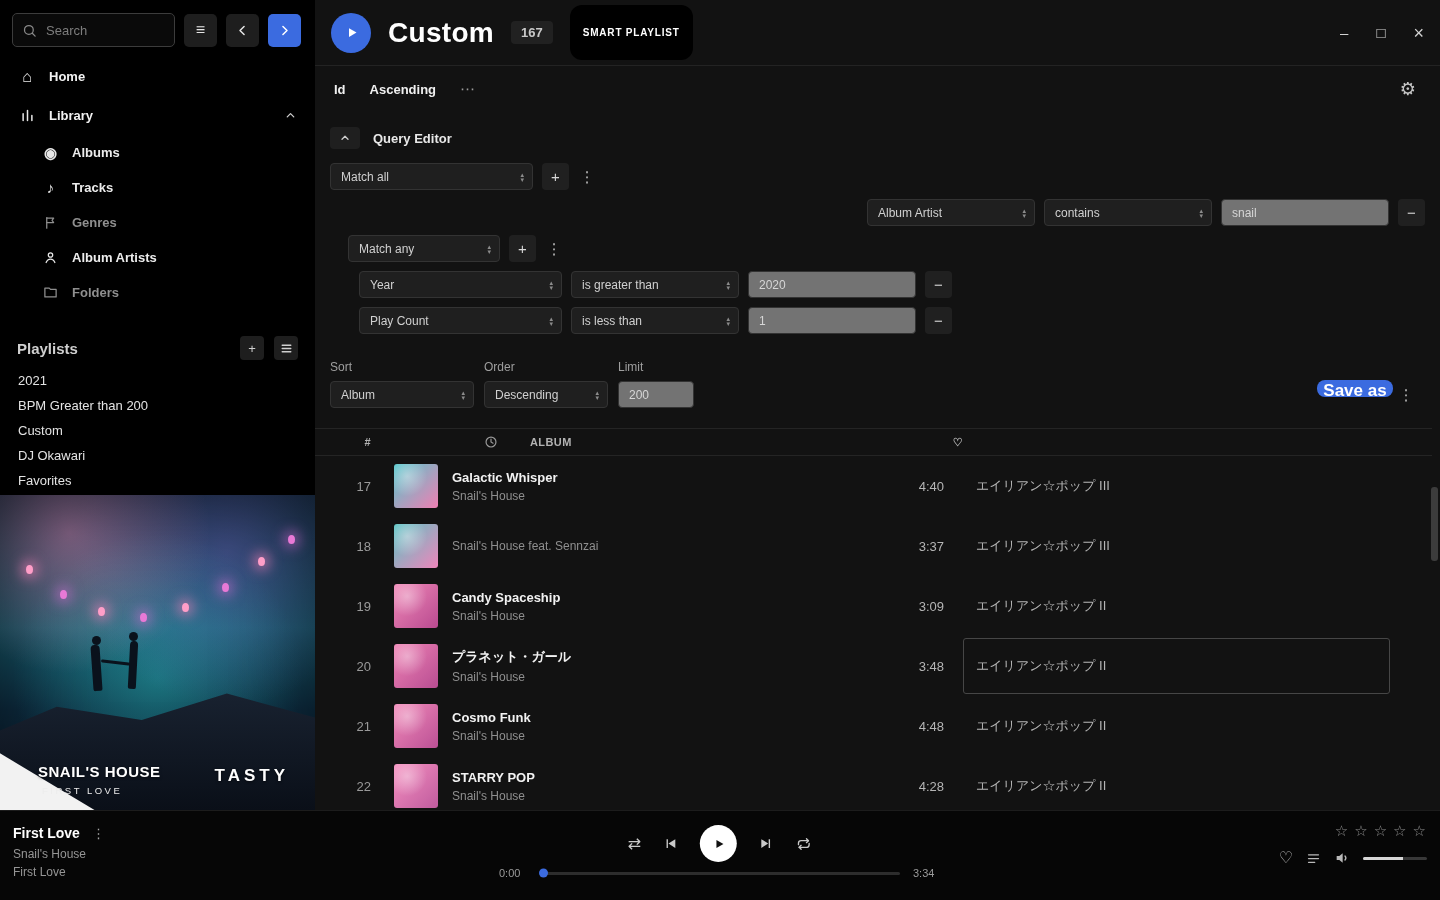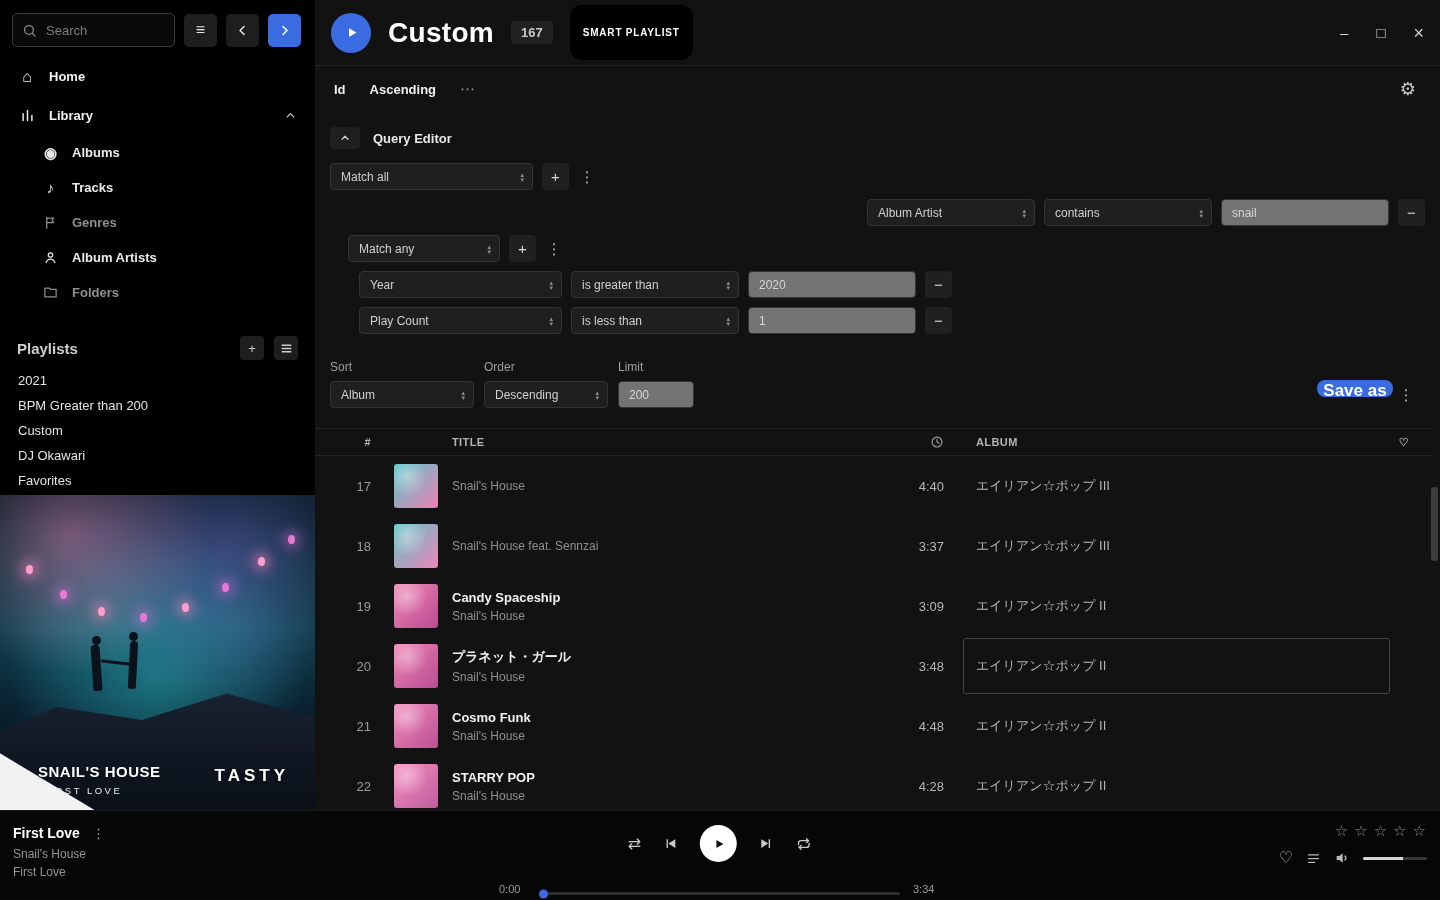--- a/index.html
+++ b/index.html
@@ -139,22 +139,22 @@
   .pb-title{ font-size:14px; font-weight:700; color:#fff; }
   .pb-kebab{ color:#a8a8a8; font-size:13px; cursor:pointer; }
   .pb-artist{ font-size:12px; color:#959595; margin-top:6px; }
   .pb-album{ font-size:12px; color:#959595; margin-top:4px; }
   .pb-controls{ position:absolute; left:50%; transform:translateX(-50%); top:14px;
     display:flex; align-items:center; gap:22px; color:#c9c9c9; }
   .pb-btn{ background:none; border:none; color:#c9c9c9; padding:0; cursor:pointer; display:flex;
     align-items:center; justify-content:center; font-size:16px; }
   .pb-play{ width:37px; height:37px; border-radius:50%; background:#fff; color:#111; border:none;
     display:flex; align-items:center; justify-content:center; cursor:pointer; padding:0; }
-  .pb-progress{ position:absolute; left:50%; transform:translateX(-50%); top:72px;
-    display:flex; align-items:flex-end; gap:13px; width:442px; }
+  .pb-progress{ position:absolute; left:50%; transform:translateX(-50%); top:56px;
+    display:flex; align-items:center; gap:13px; width:442px; }
   .pb-time{ font-size:11px; color:#9a9a9a; flex:0 0 28px; }
   .pb-time.right{ text-align:left; }
   .pb-track{ flex:1; height:3px; background:#2d2d2d; border-radius:2px; position:relative; cursor:pointer; }
   .pb-knob{ position:absolute; left:-1px; top:50%; transform:translateY(-50%); width:9px; height:9px;
     border-radius:50%; background:var(--accent); }
   .pb-stars{ position:absolute; right:14px; top:11px; display:flex; gap:6px; color:#8b8b8b; font-size:15px; }
   .pb-stars span{ cursor:pointer; }
   .pb-icons{ position:absolute; right:13px; top:39px; display:flex; align-items:center; gap:13px; color:#b9b9b9; }
   .pb-icons .glyph{ font-size:16px; line-height:1; cursor:pointer; }
   .vol-track{ width:64px; height:3px; background:#383838; border-radius:2px; position:relative; overflow:hidden; cursor:pointer; }
@@ -403,38 +403,38 @@
 
   <button class="saveas">Save as</button>
   <button class="kebab sort-kebab" style="position:absolute">
       <span>⋮</span>
     </button>
 
   <div class="table">
     <div class="thead">
       <div class="c-num">#</div>
       <div class="c-art"></div>
-      <div class="c-title">TITLE</div>
       <div class="c-time">
         <svg class="ic" width="14" height="14" viewBox="0 0 24 24" fill="none" stroke="#9a9a9a" stroke-width="2" stroke-linecap="round" style="display:inline-block">
             <circle cx="12" cy="12" r="8.5"></circle>
             <path d="M12 7v5l3.5 2"></path>
           </svg>
       </div>
       <div class="c-album">ALBUM</div>
       <div class="c-heart"><span>♡</span></div>
     </div>
     <div class="tbody">
 
         <div class="trow">
           <div class="c-num">17</div>
           <div class="c-art">
             <div class="thumb" style="background: radial-gradient(circle at 30% 28%, rgba(255, 255, 255, 0.4), rgba(255, 255, 255, 0) 45%), linear-gradient(135deg, rgb(84, 200, 204), rgb(239, 127, 179));"></div>
           </div>
           <div class="c-title">
+            <div class="t-title">Galactic Whisper</div>
             <div class="t-artist">Snail's House</div>
           </div>
           <div class="c-time">4:40</div>
           <div class="c-album">
             <span>エイリアン☆ポップ III</span>
           </div>
           <div class="c-heart"></div>
         </div>
 
         <div class="trow">

